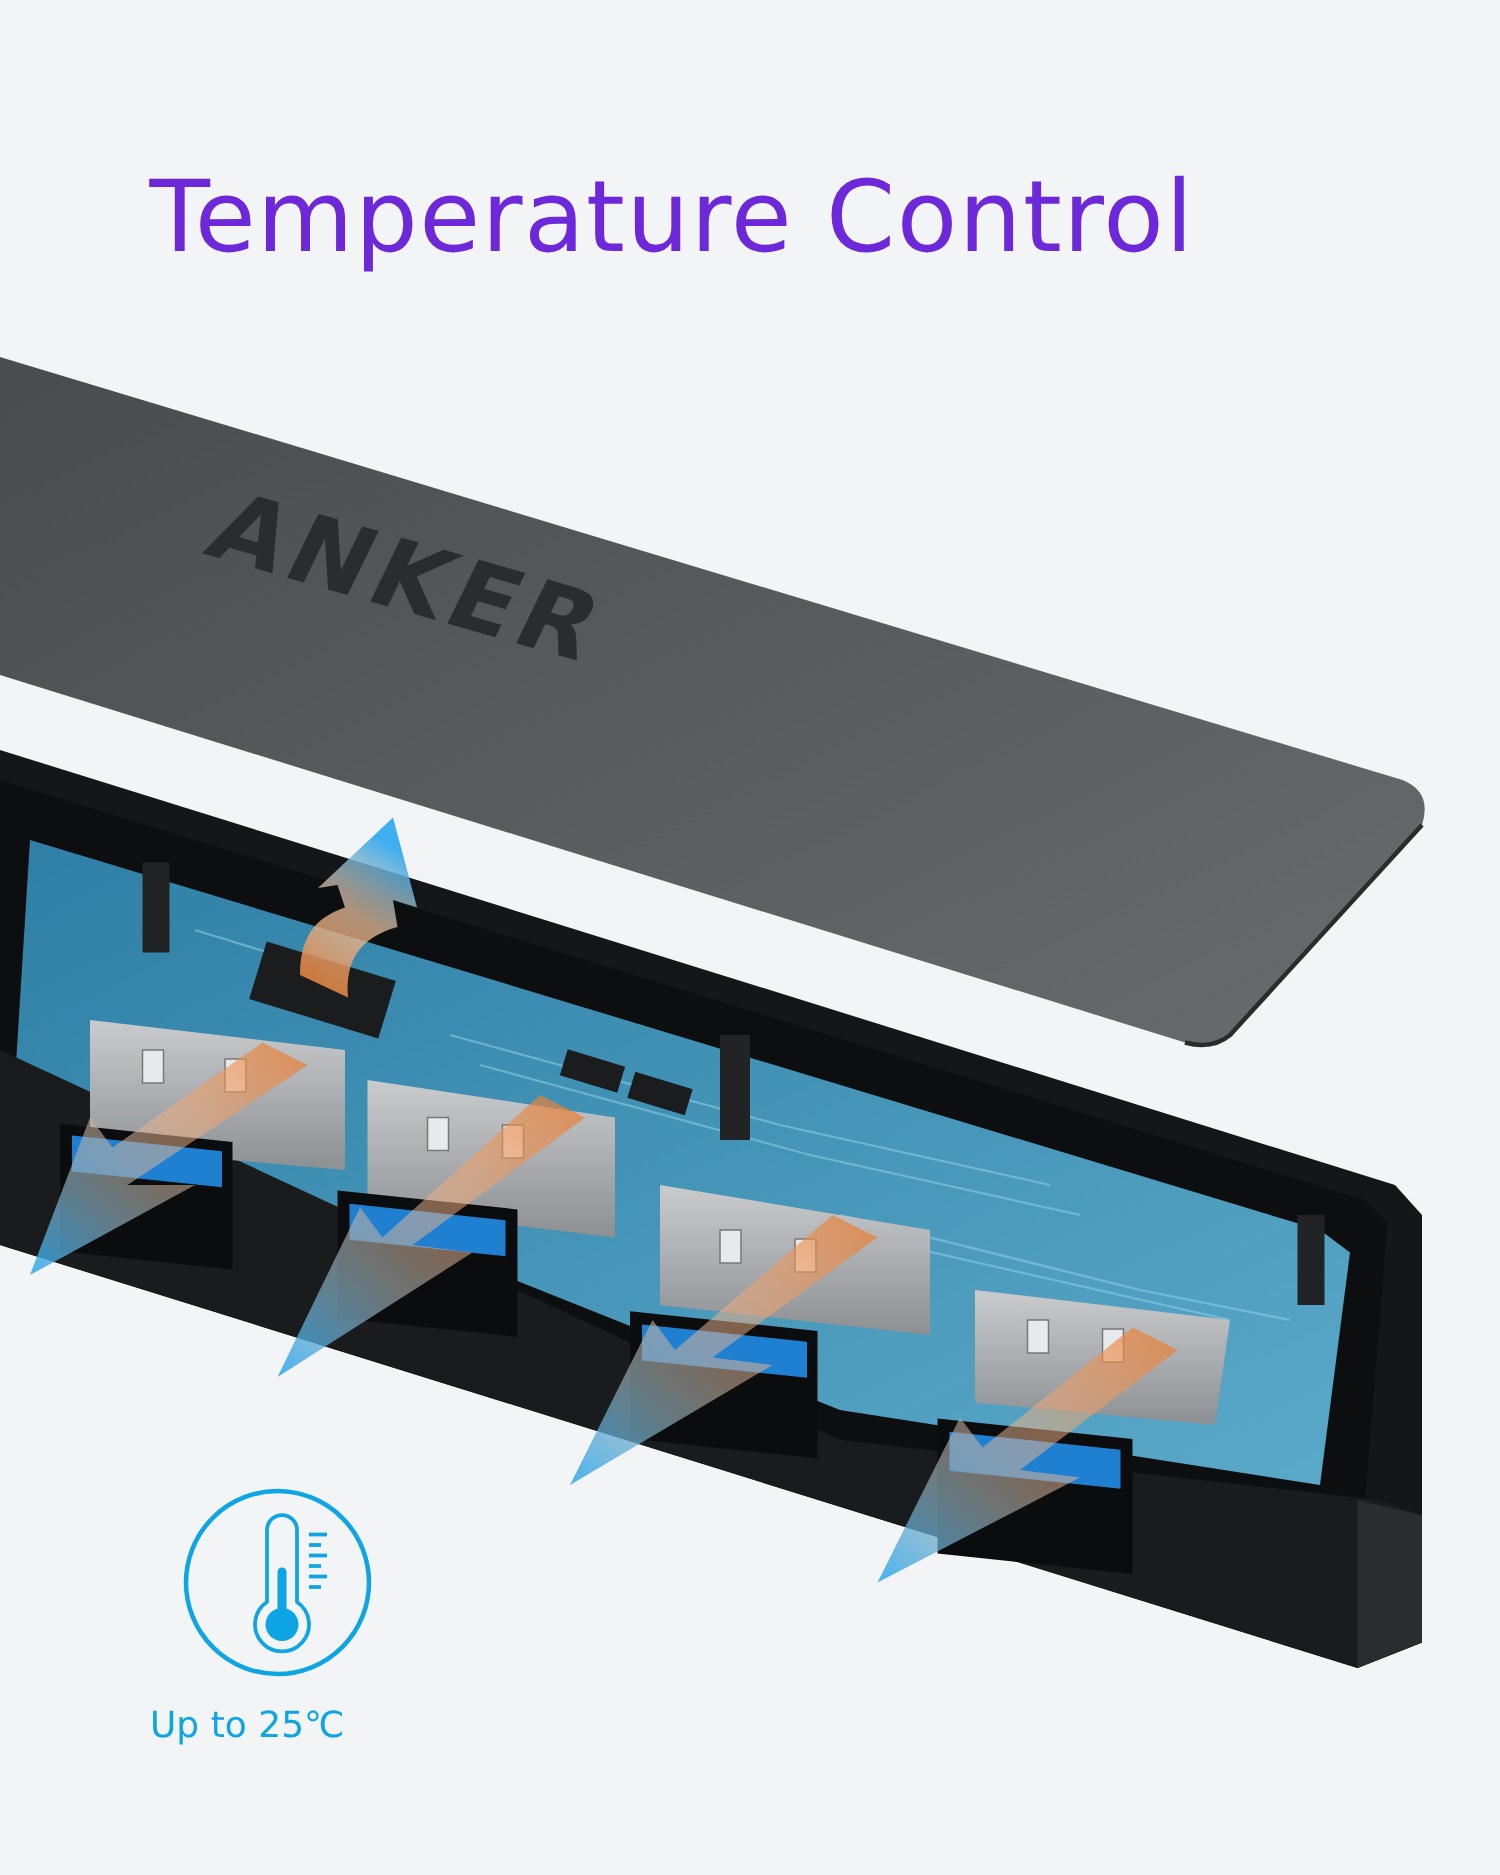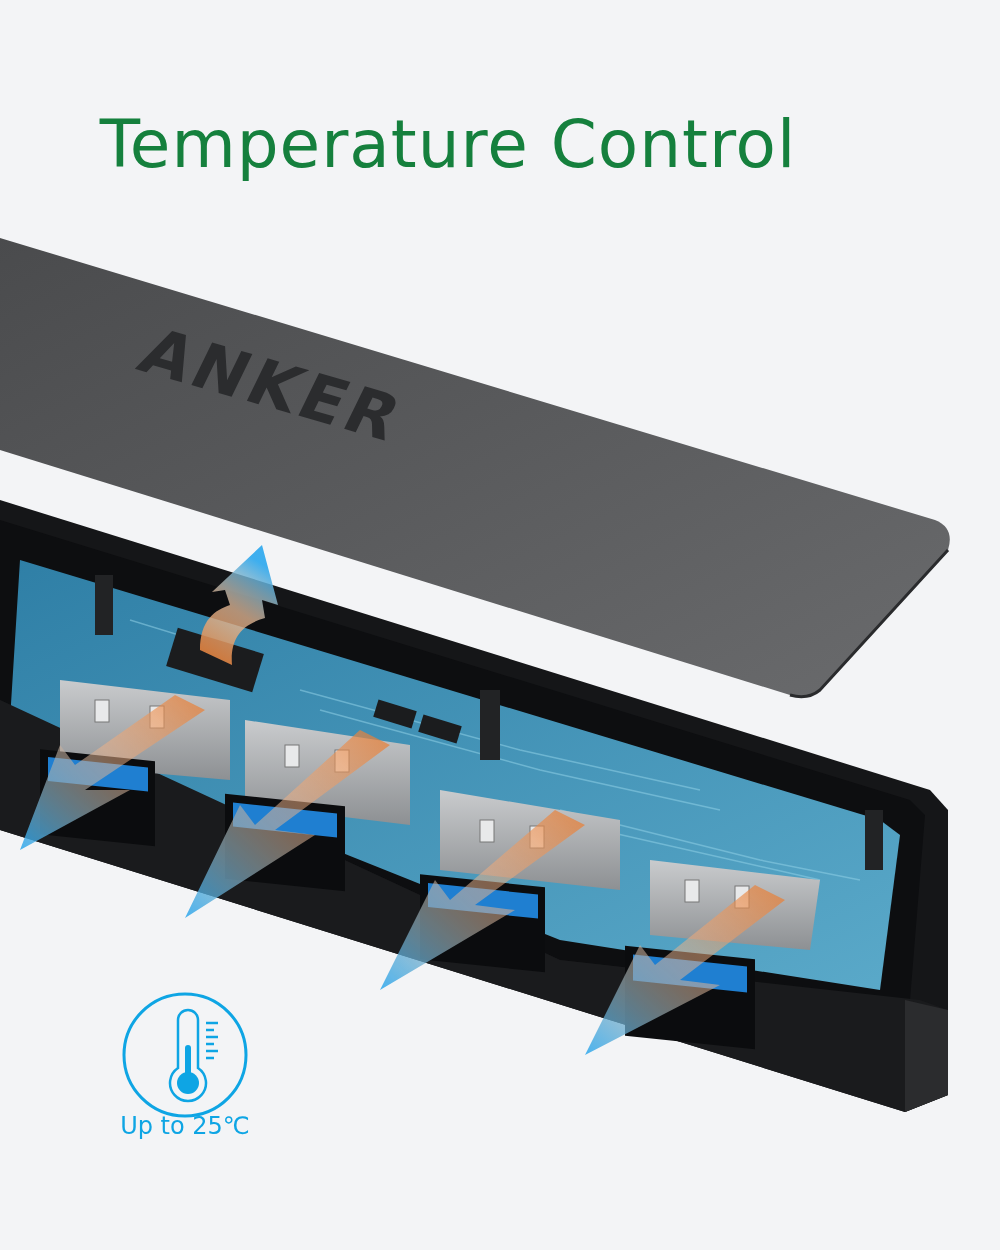--- a/index.html
+++ b/index.html
@@ -1,20 +1,20 @@
 <!DOCTYPE html>
 <html><head>
 <meta charset="utf-8">
 <style>
   html, body { margin:0; padding:0; }
   body { width:1000px; height:1250px; background:#f3f4f6; overflow:hidden; position:relative; font-family:"DejaVu Sans", sans-serif; }
-  .title { position:absolute; top:62px; left:0; width:896px; text-align:center; font-size:66px; color:#15803d; letter-spacing:1px; font-weight:normal; }
+  .title { position:absolute; top:62px; left:0; width:896px; text-align:center; font-size:66px; color:#6d28d9; letter-spacing:1px; font-weight:normal; }
   .scene { position:absolute; left:0; top:0; width:1000px; height:1250px; }
   .badge { position:absolute; left:120px; top:990px; width:130px; height:130px; }
-  .badge-label { position:absolute; left:100px; top:1112px; width:170px; text-align:center; font-size:24px; color:#0ea5e4; }
+  .badge-label { position:absolute; left:100px; top:1136px; width:170px; font-size:24px; color:#0ea5e4; }
 </style>
 </head>
 <body>
 
 <h1 class="title">Temperature Control</h1>
 
 <svg class="scene" viewBox="0 0 1000 1250" xmlns="http://www.w3.org/2000/svg">
   <defs>
     <linearGradient id="coverGrad" x1="0" y1="0" x2="1" y2="1">
       <stop offset="0" stop-color="#4a4b4d"></stop>

